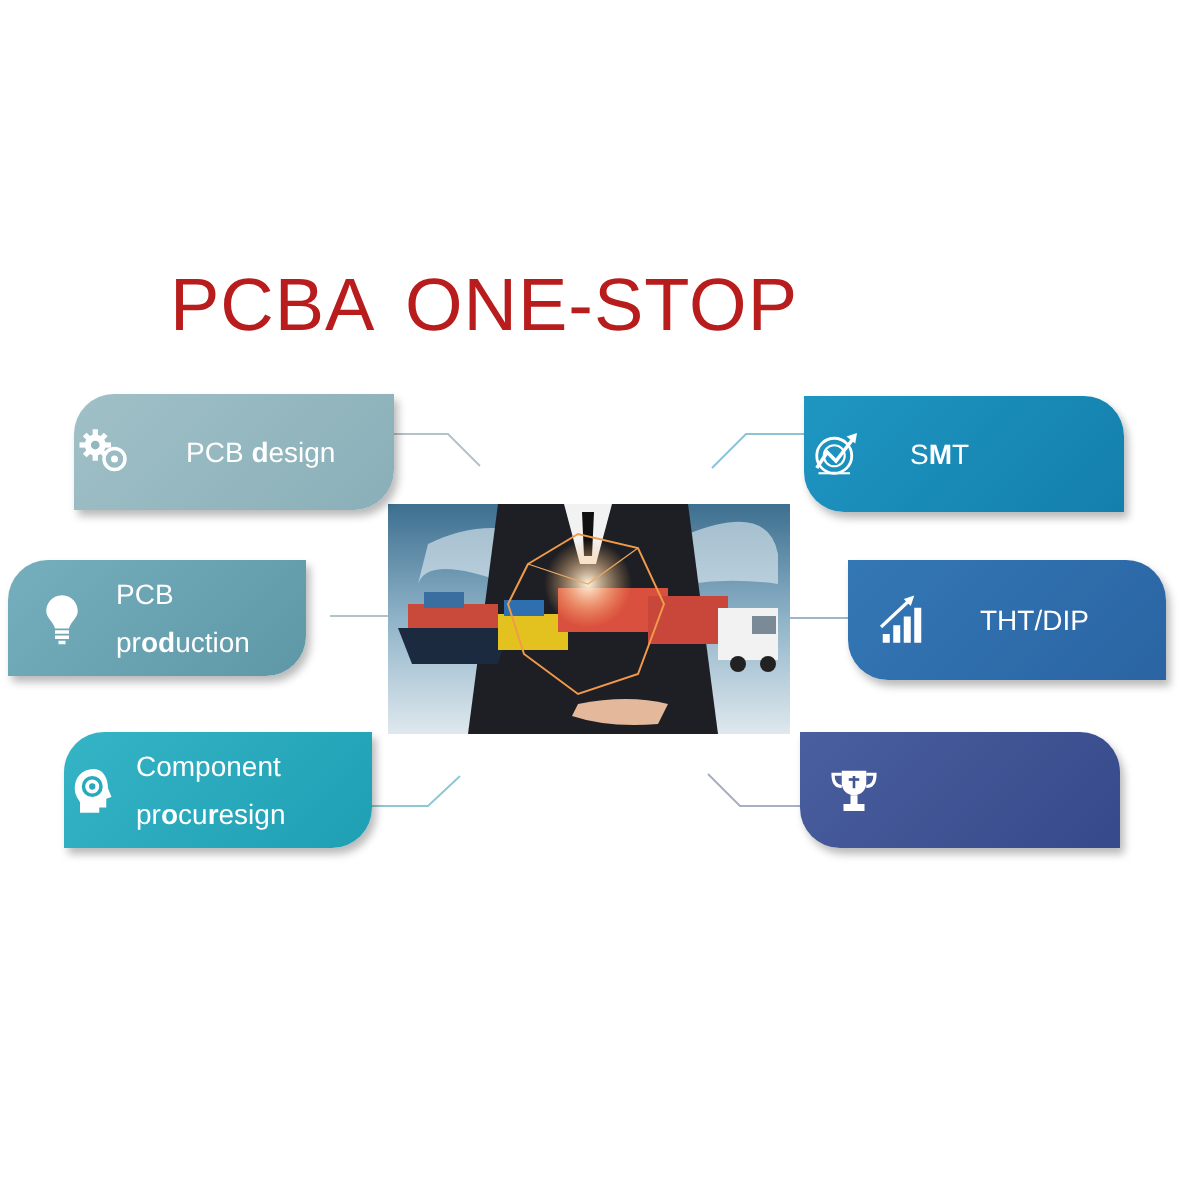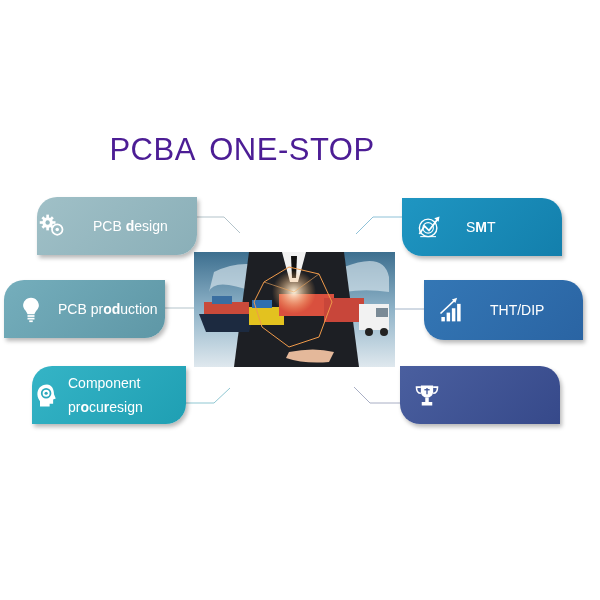--- a/index.html
+++ b/index.html
@@ -1,19 +1,19 @@
 <!DOCTYPE html>
 <html><head>
 <meta charset="utf-8">
 <style>
   html, body { margin:0; padding:0; }
   body { width:600px; height:600px; background:#ffffff; position:relative; overflow:hidden;
          font-family: "Liberation Sans", "DejaVu Sans", sans-serif; }
   .title { position:absolute; left:0; top:132px; width:484px; text-align:center;
-           font-size:31px; color:#4c1d95; letter-spacing:0.5px; word-spacing:6px; }
+           font-size:37px; color:#b91c1c; letter-spacing:0.5px; word-spacing:6px; }
   .box { position:absolute; height:58px; color:#fff; display:flex; align-items:center;
          box-shadow: 2px 3px 4px rgba(0,0,0,0.28); box-sizing:border-box; font-size:14px; }
   .box.left { border-radius:20px 0 20px 0; }
   .box.right { border-radius:0 20px 0 20px; }
   .box .icon { width:30px; height:30px; display:flex; align-items:center; justify-content:center; flex:0 0 auto; }
   .box .icon svg { width:28px; height:28px; }
   .box .label { line-height:24px; }
   .box .label b { font-weight:bold; }
   .lines { position:absolute; left:0; top:0; width:600px; height:600px; pointer-events:none; }
   .hero { position:absolute; left:194px; top:252px; width:201px; height:115px; overflow:hidden; }
@@ -90,21 +90,21 @@
       <circle cx="11" cy="12" r="2.5" fill="#93b7bf"></circle>
       <circle cx="22" cy="20" r="6" fill="none" stroke="#fff" stroke-width="2"></circle>
       <circle cx="22" cy="20" r="2" fill="#fff"></circle>
     </svg>
   </span>
   <span class="label" style="margin-left:26px;">
     <span>PCB </span><b>d</b><span>esign</span>
   </span>
 </div>
 
-<div class="box left" style="left:4px; top:280px; width:161px; background:linear-gradient(135deg,#75aebc,#5e97a6); padding-left:12px;">
+<div class="box left" style="left:4px; top:280px; width:149px; background:linear-gradient(135deg,#75aebc,#5e97a6); padding-left:12px;">
   <span class="icon">
     <svg viewBox="0 0 32 32">
       <path d="M16,3 C10,3 7,8 7,12 C7,16 11,18 12,22 L20,22 C21,18 25,16 25,12 C25,8 22,3 16,3 Z" fill="#fff"></path>
       <rect x="12" y="23" width="8" height="2" fill="#fff"></rect>
       <rect x="12" y="26" width="8" height="2" fill="#fff"></rect>
       <rect x="14" y="29" width="4" height="2" fill="#fff"></rect>
     </svg>
   </span>
   <span class="label" style="margin-left:12px;">
     <span>PCB pr</span><b>od</b><span>uction</span>
@@ -118,21 +118,21 @@
       <circle cx="15" cy="14" r="5" fill="none" stroke="#2aa9bd" stroke-width="2"></circle>
       <circle cx="15" cy="14" r="1.8" fill="#2aa9bd"></circle>
     </svg>
   </span>
   <span class="label" style="margin-left:6px;">
     <span>Component</span><br>
     <span>pr</span><b>o</b><span>cu</span><b>r</b><span>esign</span>
   </span>
 </div>
 
-<div class="box right" style="left:402px; top:198px; width:160px; background:linear-gradient(135deg,#1f96c2,#137fac); padding-left:12px;">
+<div class="box right" style="left:402px; top:198px; width:160px; background:linear-gradient(135deg,#1f96c2,#137fac); padding-left:1px;">
   <span class="icon">
     <svg viewBox="0 0 32 32">
       <circle cx="15" cy="17" r="10" fill="none" stroke="#fff" stroke-width="1.6"></circle>
       <circle cx="15" cy="17" r="6" fill="none" stroke="#fff" stroke-width="1.2"></circle>
       <polyline points="5,24 11,15 16,20 26,7" fill="none" stroke="#fff" stroke-width="2"></polyline>
       <polygon points="22,6 28,4 27,10" fill="#fff"></polygon>
       <line x1="6" y1="27" x2="24" y2="27" stroke="#fff" stroke-width="1.2"></line>
     </svg>
   </span>
   <span class="label" style="margin-left:22px;">

